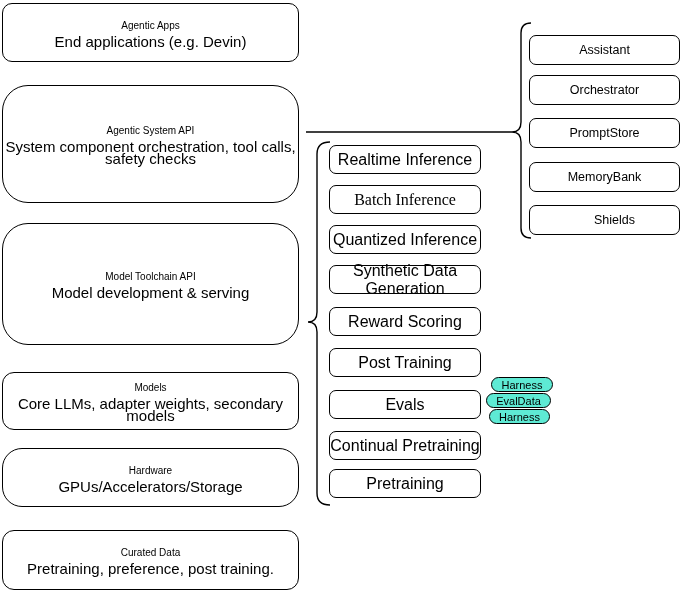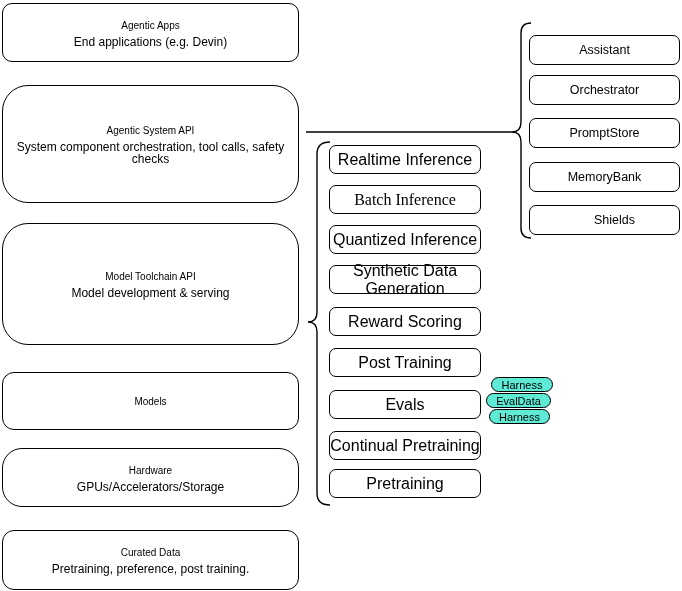--- a/index.html
+++ b/index.html
@@ -30,21 +30,21 @@
     background: #ffffff;
     border: 1.5px solid #000000;
     display: flex;
     flex-direction: column;
     align-items: center;
     justify-content: center;
     gap: 3px;
     text-align: center;
   }
   .btitle { font-size: 10px; line-height: 15px; }
-  .bsub   { font-size: 12px; line-height: 12px; }
+  .bsub   { font-size: 15px; line-height: 12px; }
   .mbox {
     position: absolute;
     left: 329px;
     width: 152px;
     height: 29px;
     box-sizing: border-box;
     background: #ffffff;
     border: 1.5px solid #000000;
     border-radius: 7px;
     display: flex;
@@ -105,20 +105,21 @@
     <div class="bsub">System component orchestration, tool calls, safety checks</div>
   </div>
 
   <div class="lbox" style="top:223px;height:122px;border-radius:26px;">
     <div class="btitle">Model Toolchain API</div>
     <div class="bsub">Model development &amp; serving</div>
   </div>
 
   <div class="lbox" style="top:372px;height:58px;border-radius:12px;">
     <div class="btitle">Models</div>
+    <div class="bsub">Core LLMs, adapter weights, secondary models</div>
   </div>
 
   <div class="lbox" style="top:448px;height:59px;border-radius:20px;">
     <div class="btitle">Hardware</div>
     <div class="bsub">GPUs/Accelerators/Storage</div>
   </div>
 
   <div class="lbox" style="top:530px;height:60px;border-radius:12px;">
     <div class="btitle">Curated Data</div>
     <div class="bsub">Pretraining, preference, post training.</div>

